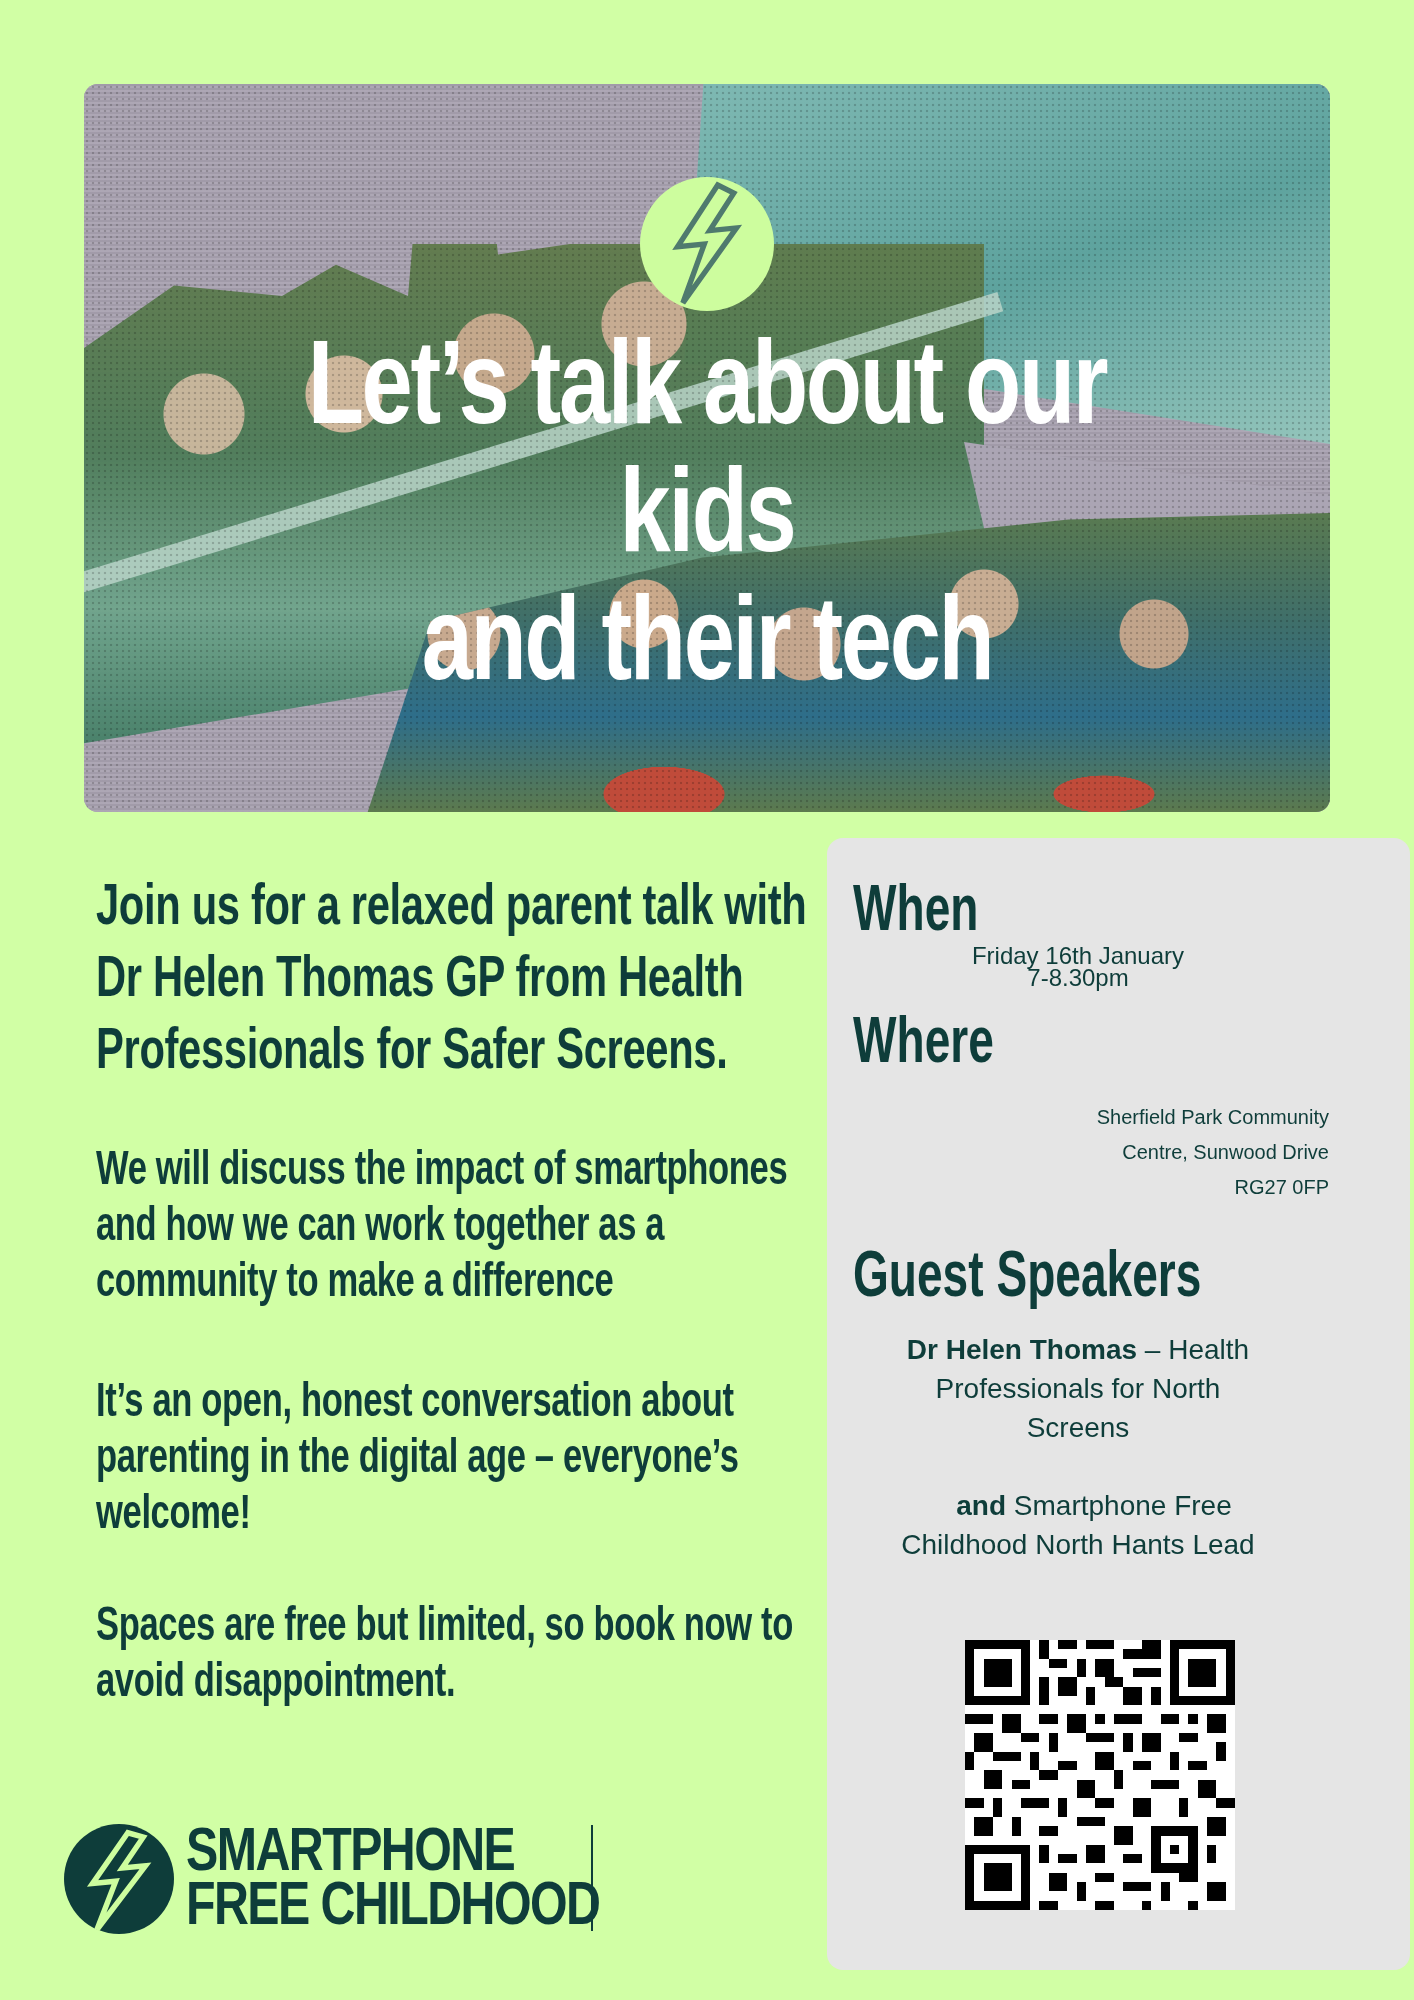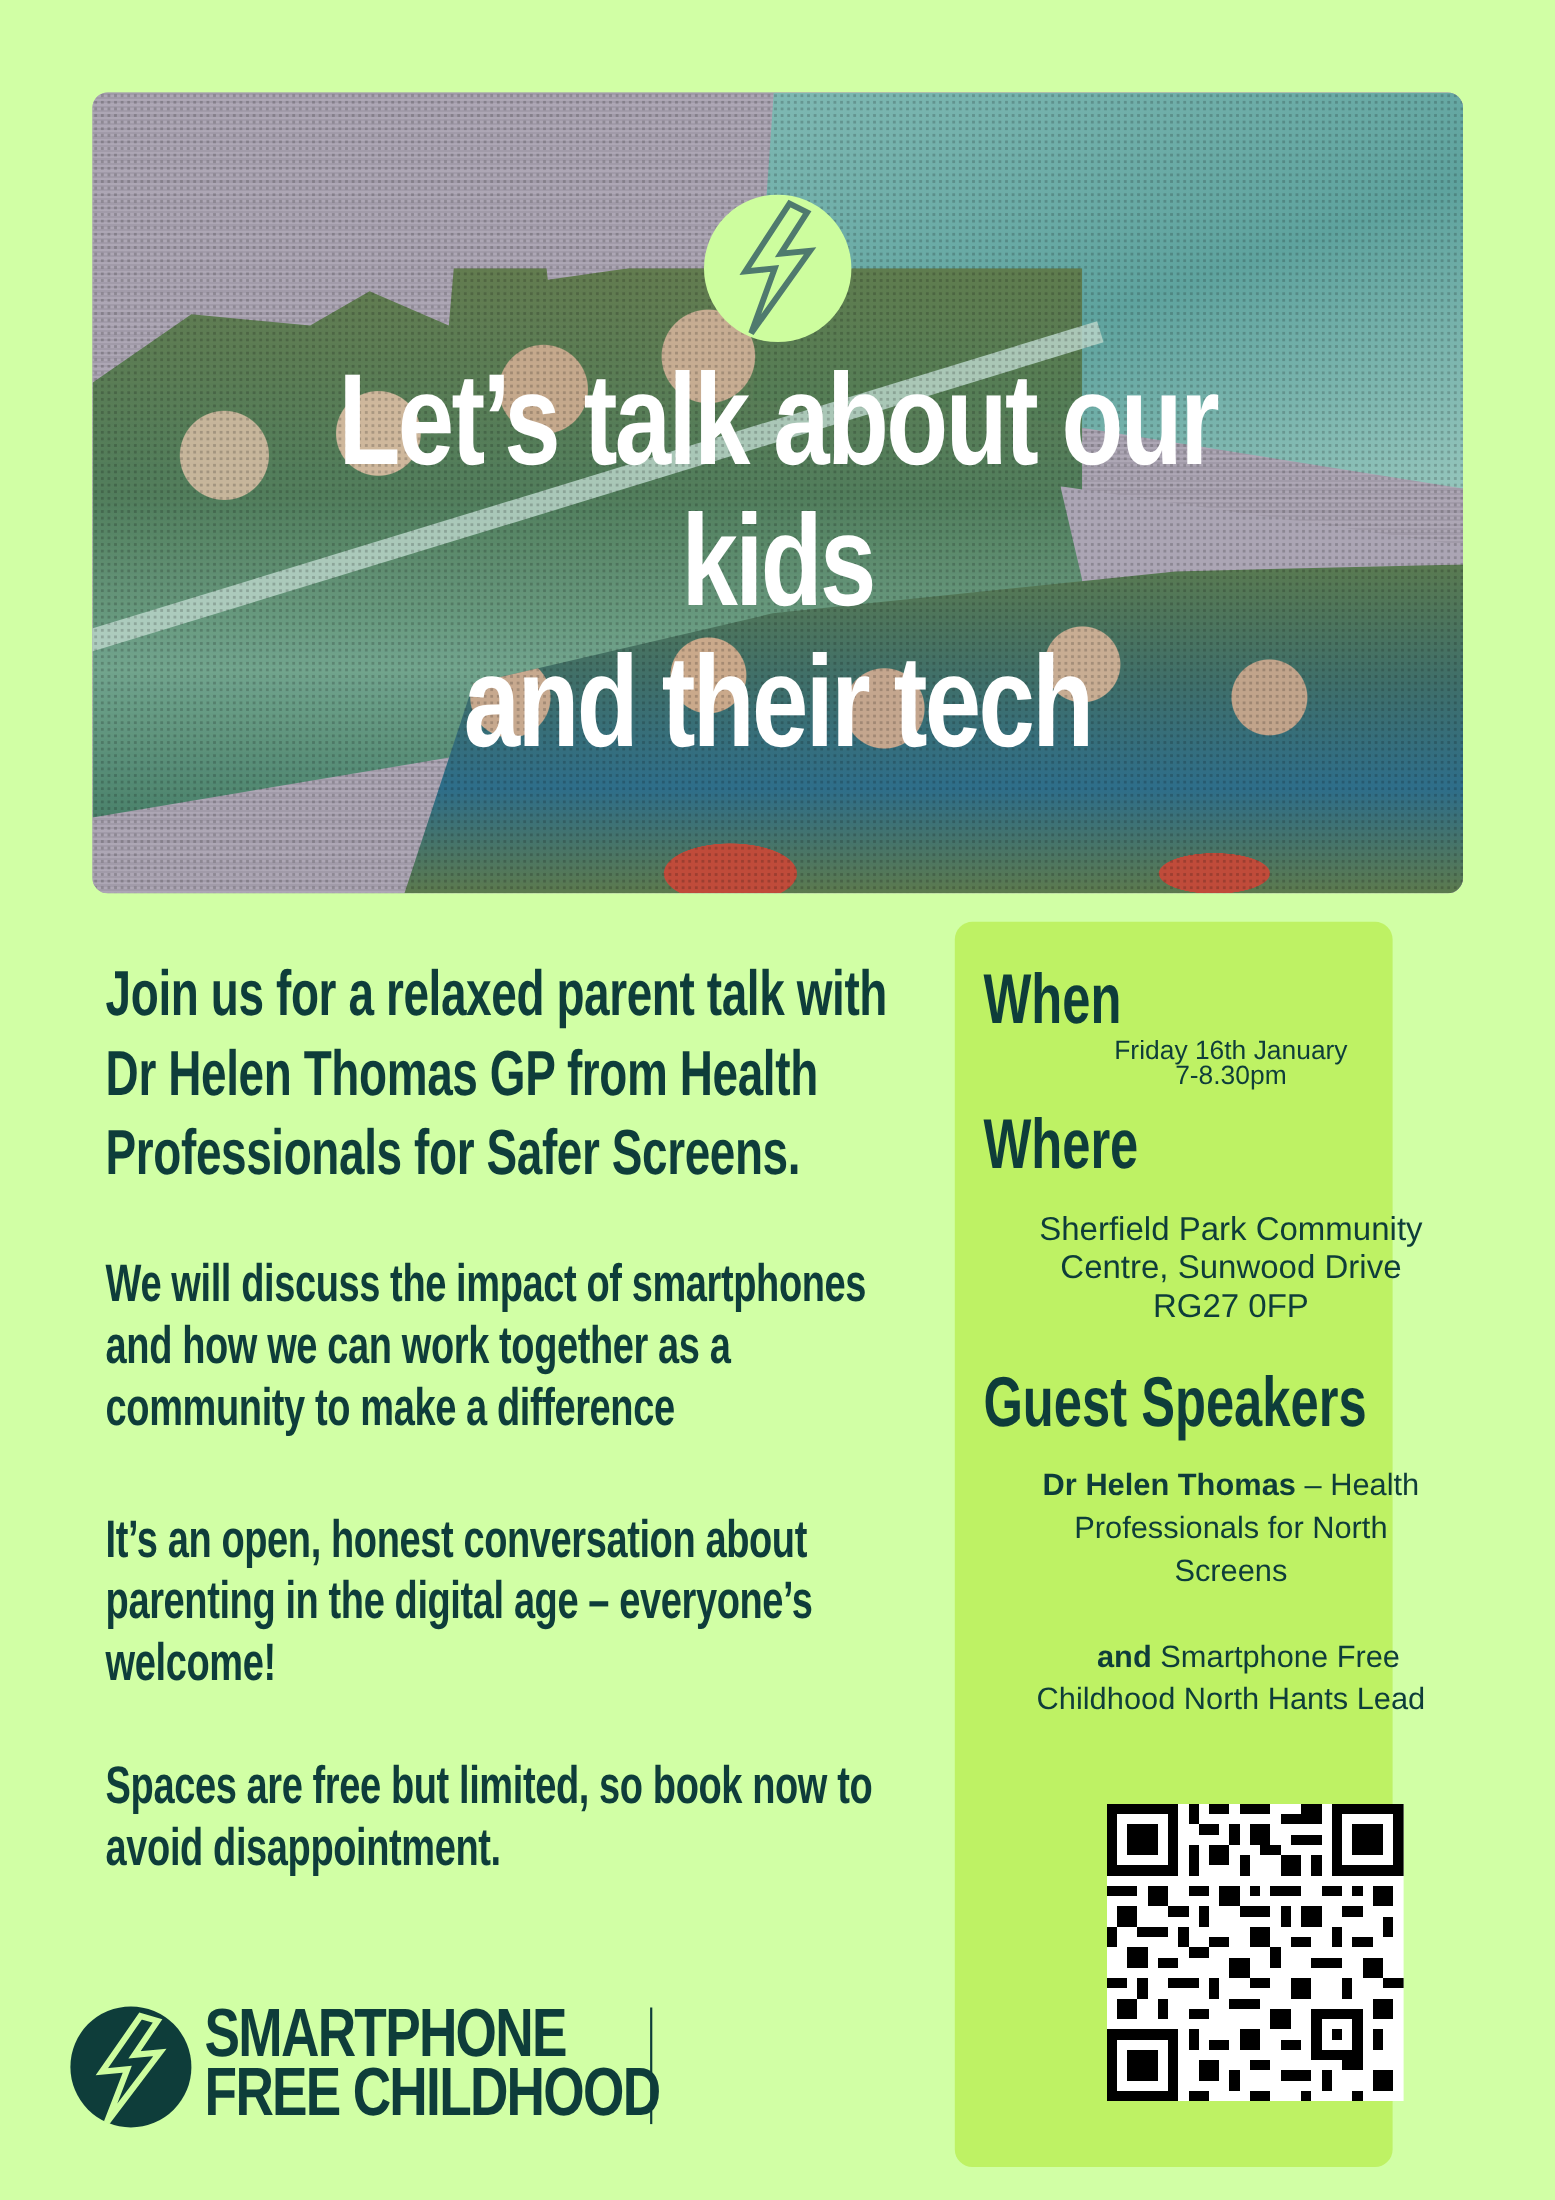--- a/index.html
+++ b/index.html
@@ -101,38 +101,38 @@
       width: 1000px;
       letter-spacing: -0.5px;
     }
     .para.lead { font-size: 58px; line-height: 72px; }
     .para.p2 { font-size: 48px; line-height: 56px; position: absolute; top: 272px; }
     .para.p3 { font-size: 48px; line-height: 56px; position: absolute; top: 504px; }
     .para.p4 { font-size: 48px; line-height: 56px; position: absolute; top: 728px; }
 
     
     .card {
-      position: absolute; left: 868px; top: 838px; width: 398px; height: 1132px;
-      background: #bef264; border-radius: 16px;
+      position: absolute; left: 827px; top: 838px; width: 583px; height: 1132px;
+      background: #e5e5e5; border-radius: 16px;
     }
     .card-h {
       position: absolute; left: 26px;
       font-family: "Liberation Sans Narrow", "Liberation Sans", sans-serif;
       font-weight: 700; color: #0e3d3a;
       font-size: 64px; line-height: 64px;
       transform: scaleX(0.72); transform-origin: left top;
       white-space: nowrap;
     }
     .card-t {
       position: absolute; left: 0; width: 502px; text-align: center;
       font-family: "Liberation Sans", sans-serif;
       color: #0e3d3a;
     }
     .when-text { font-size: 24px; line-height: 24px; }
-    .where-text { font-size: 30px; line-height: 35px; }
+    .where-text { font-size: 20px; line-height: 35px; text-align: right; }
     .speaker-text { font-size: 28px; line-height: 39px; text-align: center; }
     .card-t b { font-weight: 700; }
     .qr {
       position: absolute; left: 138px; top: 802px; width: 270px; height: 270px;
     }
     .qr svg { width: 100%; height: 100%; display: block; }
 
     
     .brand {
       position: absolute; left: 64px; top: 1822px; height: 112px; width: 540px;

